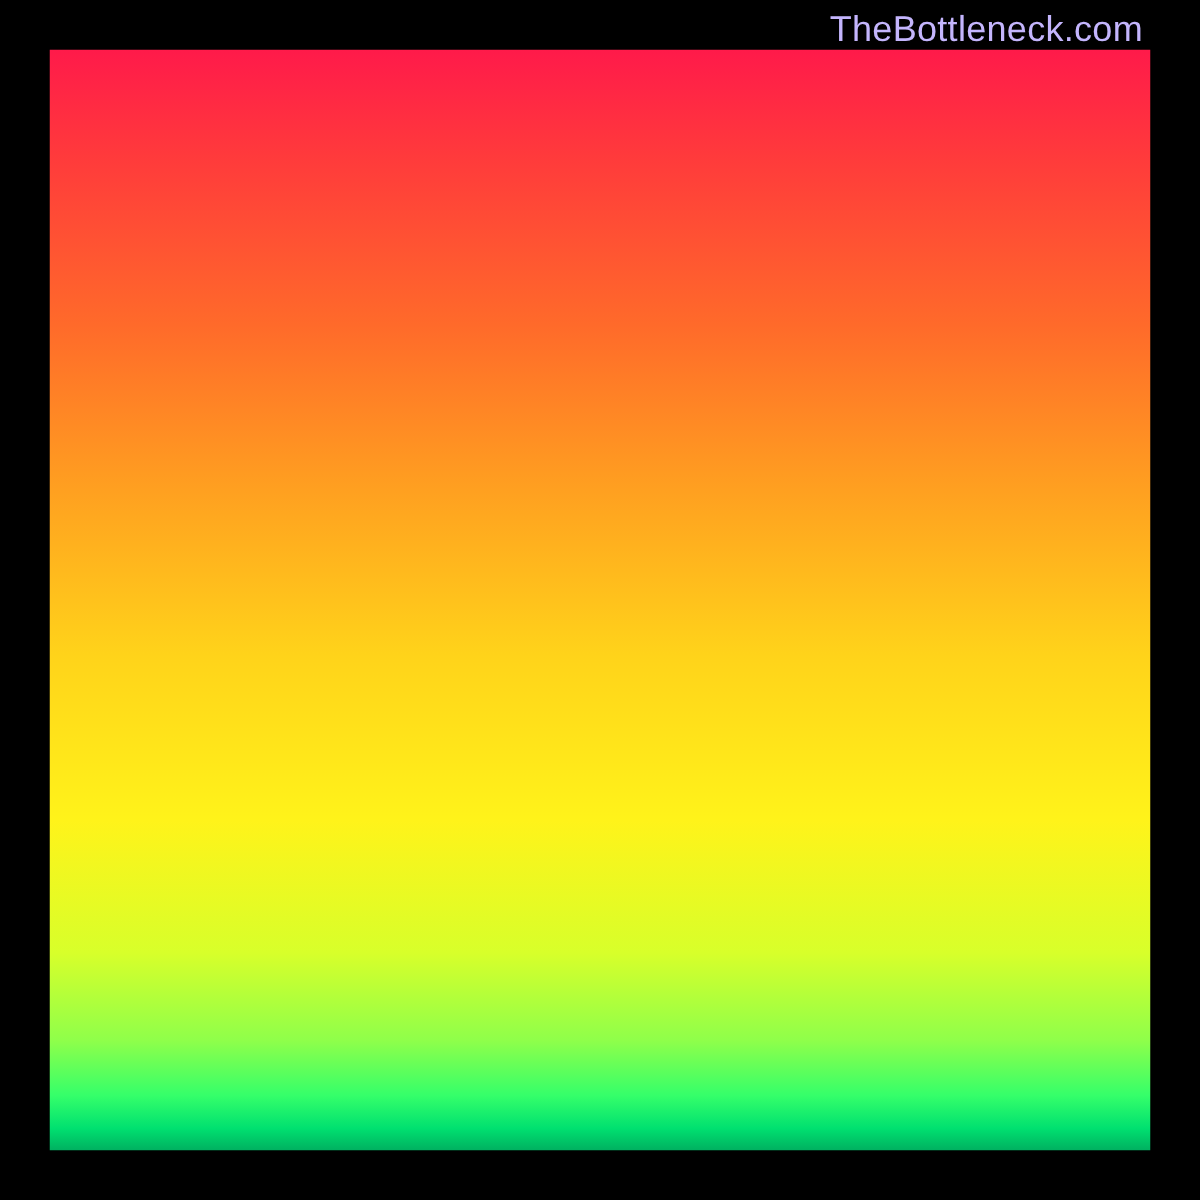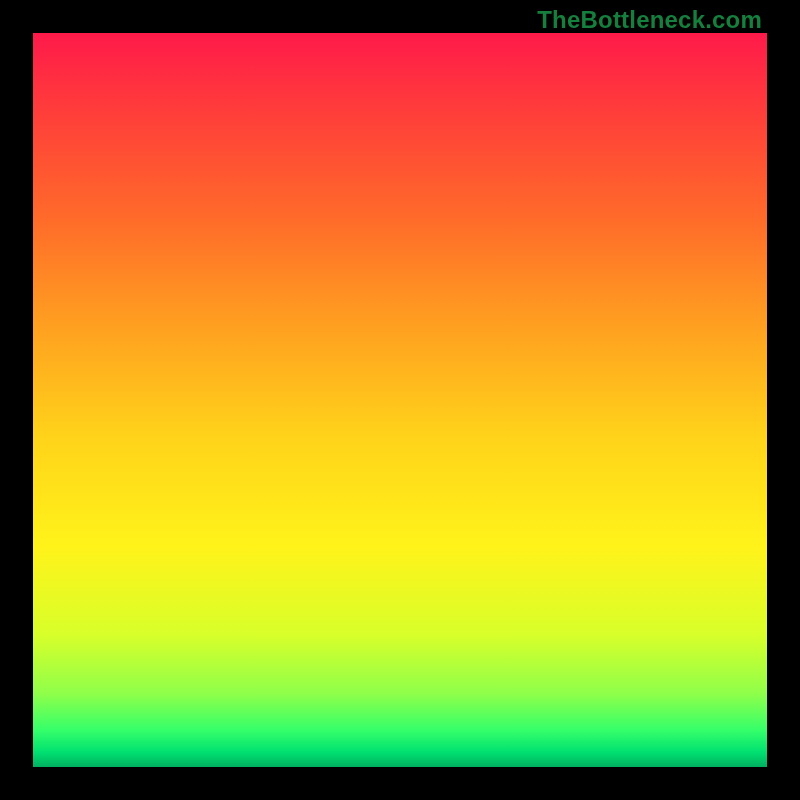--- a/index.html
+++ b/index.html
@@ -43,23 +43,23 @@
       #8fff4a 90%,
       #35ff6a 95%,
       #00e070 98%,
       #00b060 100%
     );
   }
   .watermark {
     position: absolute;
     top: 6px;
     right: 38px;
-    color: #15803d;
+    color: #c4b5fd;
     font-size: 24px;
-    font-weight: 700;
+    font-weight: 400;
     letter-spacing: 0.2px;
     user-select: none;
   }
   svg { display: block; }
 </style>
 </head>
 <body>
 
 <div class="frame">
   <div class="plot-area">

